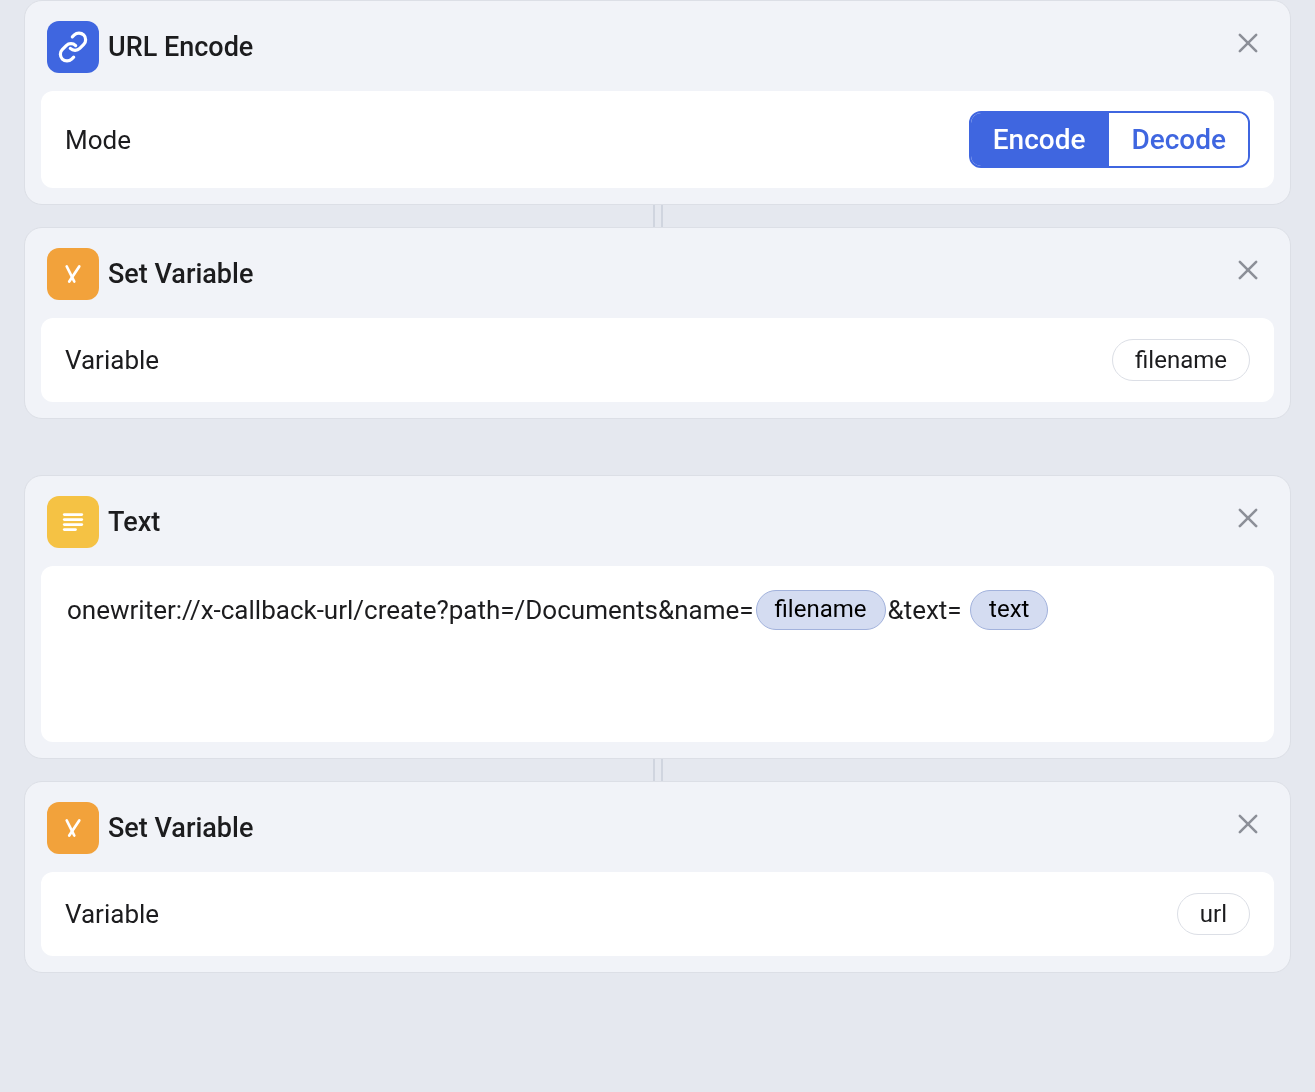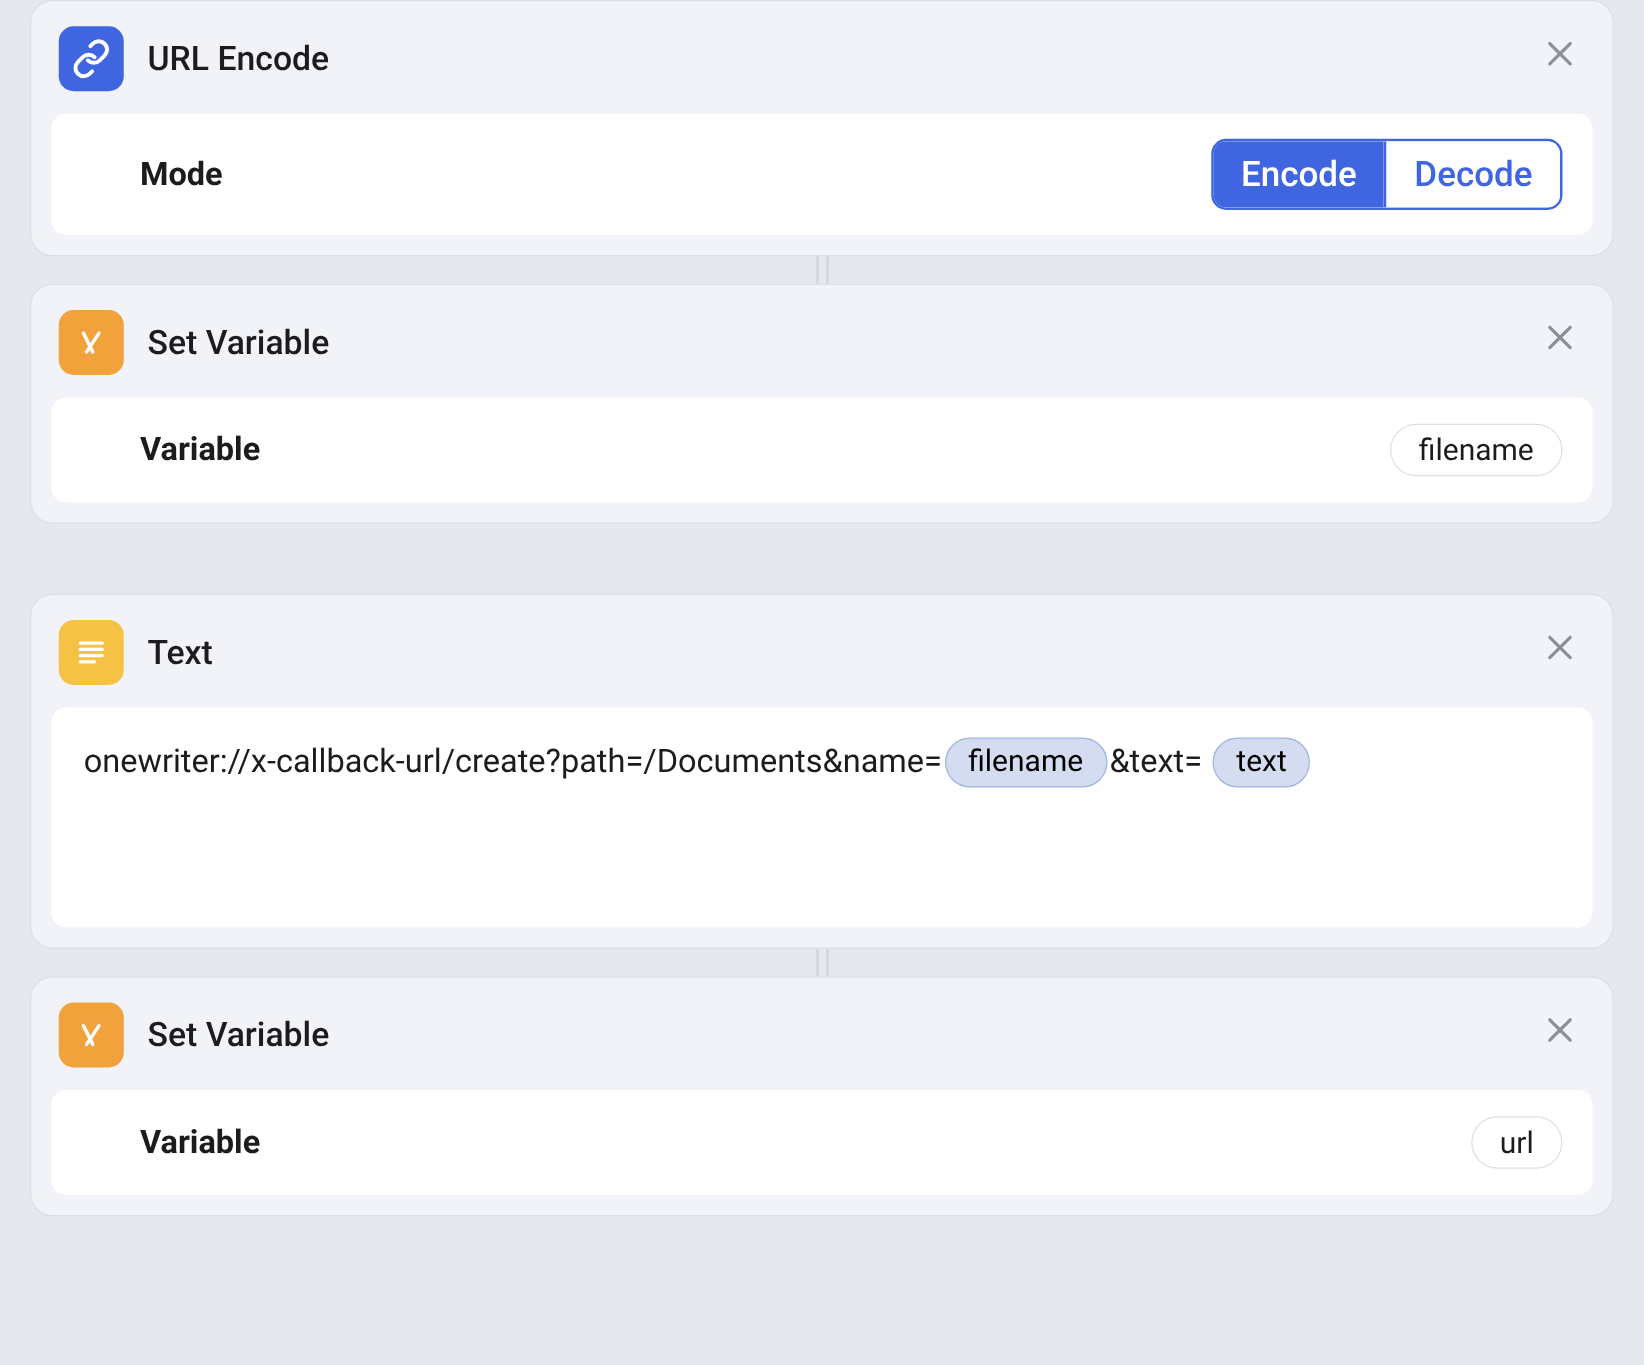--- a/index.html
+++ b/index.html
@@ -36,21 +36,21 @@
   .card {
     background: var(--card-bg);
     border: 1px solid var(--border);
     border-radius: var(--radius-card);
     padding: 16px;
     position: relative;
   }
   .card-header {
     display: flex;
     align-items: center;
-    gap: 19px;
+    gap: 9px;
     padding: 4px 6px 18px 6px;
   }
   .card-title {
     font-size: 27px;
     font-weight: 500;
     color: var(--text);
   }
   .icon-box {
     width: 52px;
     height: 52px;
@@ -82,22 +82,21 @@
     padding: 20px 24px;
   }
   .row {
     display: flex;
     align-items: center;
     justify-content: space-between;
     min-height: 44px;
   }
   .row-label {
     font-size: 26px;
-    font-weight: 700;
-    margin-left: 47px;
+    font-weight: 400;
   }
   .segmented {
     display: inline-flex;
     border: 2px solid var(--blue-border);
     border-radius: 12px;
     overflow: hidden;
   }
   .segmented button {
     appearance: none;
     border: none;

